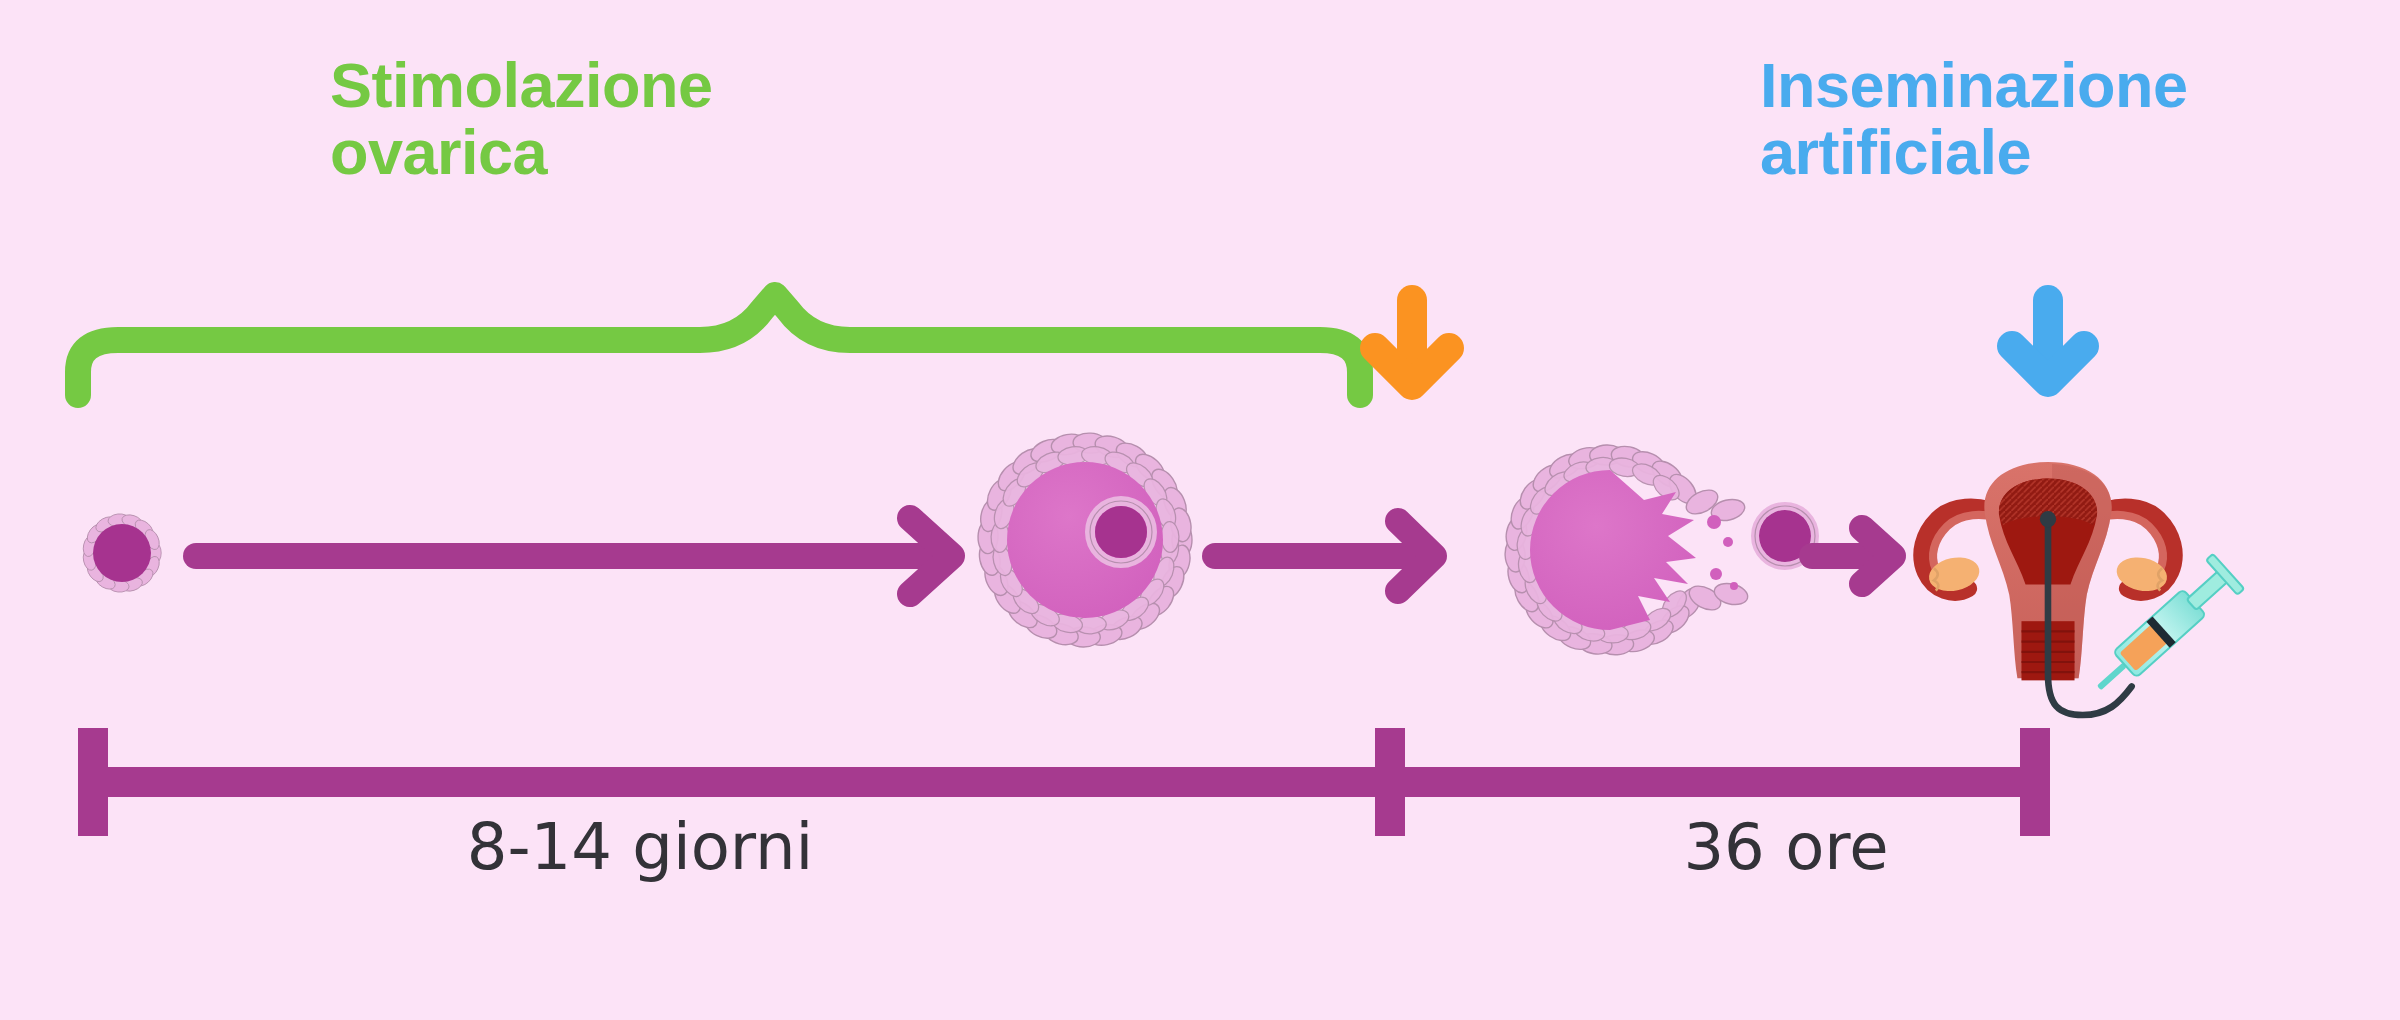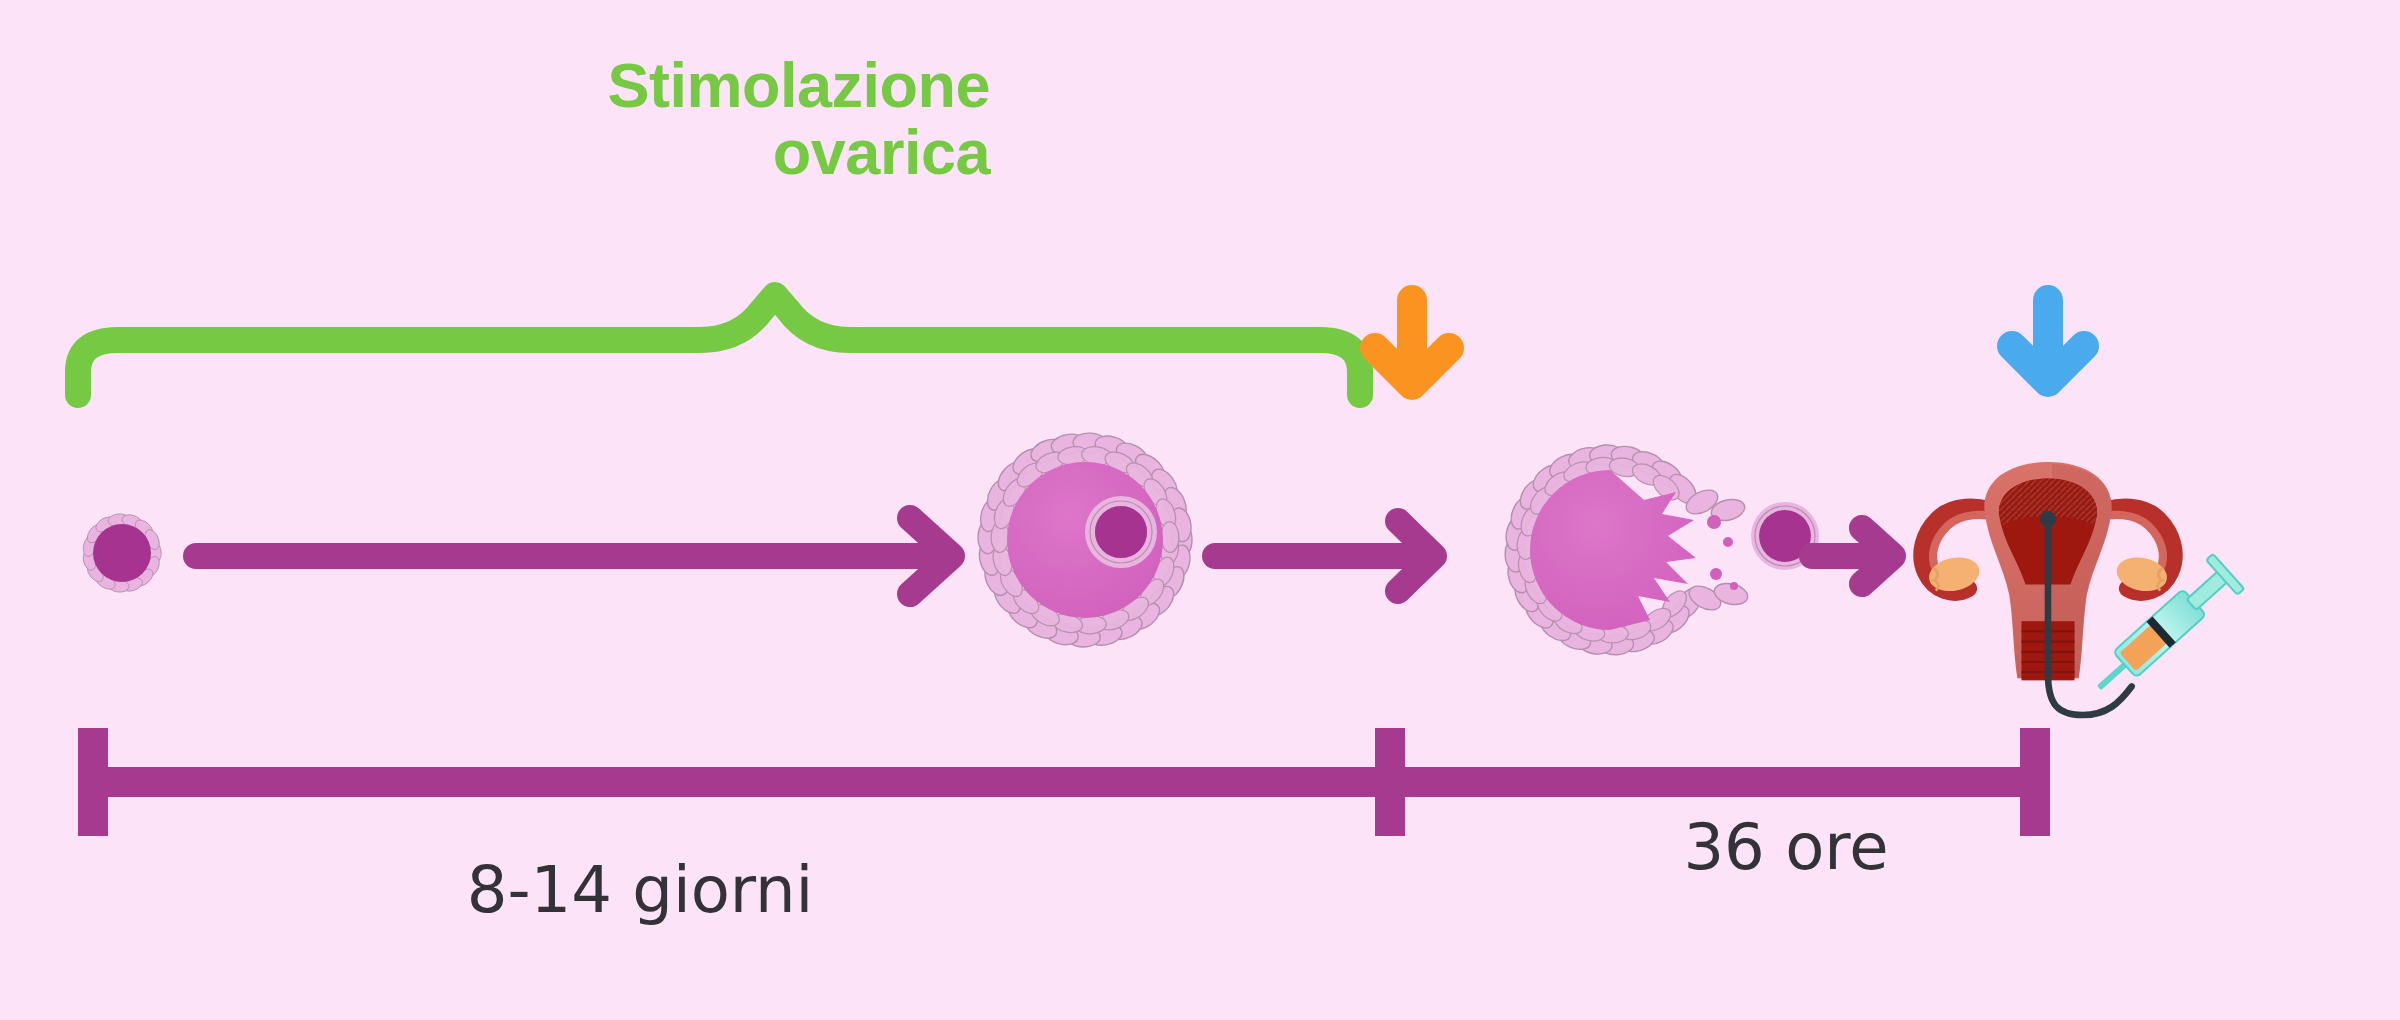--- a/index.html
+++ b/index.html
@@ -8,21 +8,21 @@
     width:2400px;height:1020px;
     background:#fce3f7;
     font-family:"Liberation Sans", sans-serif;
     overflow:hidden;
   }
   #stage{position:relative;width:2400px;height:1020px;}
 
   
   .phase-label{
     position:absolute;
-    text-align:right;
+    text-align:left;
     font-weight:bold;
     line-height:1.06;
     letter-spacing:-0.5px;
     white-space:pre-line;
     user-select:none;
   }
   #lbl-stim{
     left:330px; top:52px; width:660px;
     font-size:63px; color:#75c943;
   }
@@ -40,32 +40,34 @@
 
   
   .duration{
     position:absolute;
     text-align:center;
     font-size:64px;
     color:#333238;
     font-family:"DejaVu Sans", sans-serif;
     user-select:none;
   }
-  #dur-left{left:300px; top:810px; width:680px;margin-top:43px;}
+  #dur-left{left:300px; top:810px; width:680px;}
   #dur-right{left:1476px; top:810px; width:620px;}
 </style>
 </head>
 <body>
 
 <div id="stage">
 
   <div class="phase-label" id="lbl-stim">Stimolazione
 ovarica</div>
 
 
+  <div class="phase-label" id="lbl-inse">Inseminazione
+artificiale</div>
 
   <div class="duration" id="dur-left">8-14 giorni</div>
 
   <div class="duration" id="dur-right">36 ore</div>
 
   <svg id="art" viewBox="0 0 2400 1020" xmlns="http://www.w3.org/2000/svg">
 
     <defs>
 
       <g id="cellUnit">

